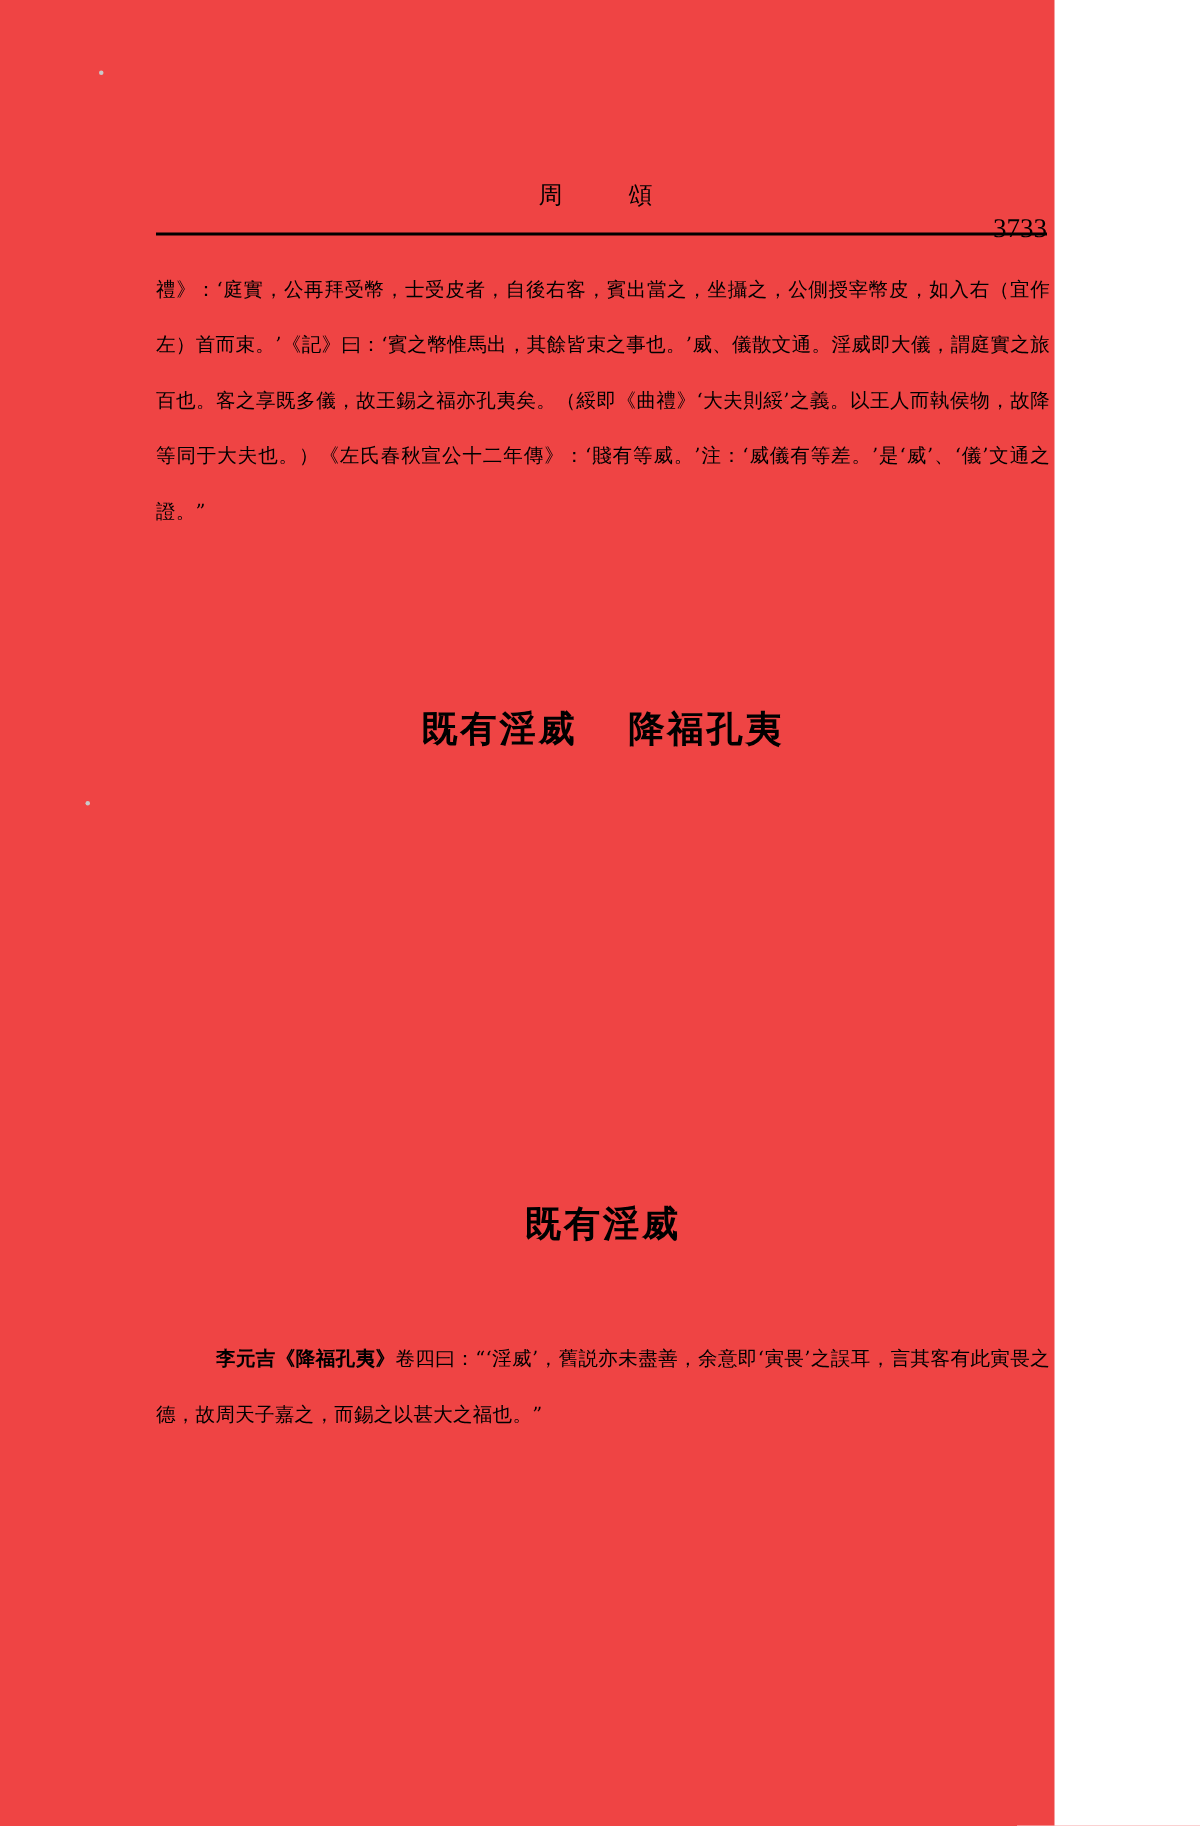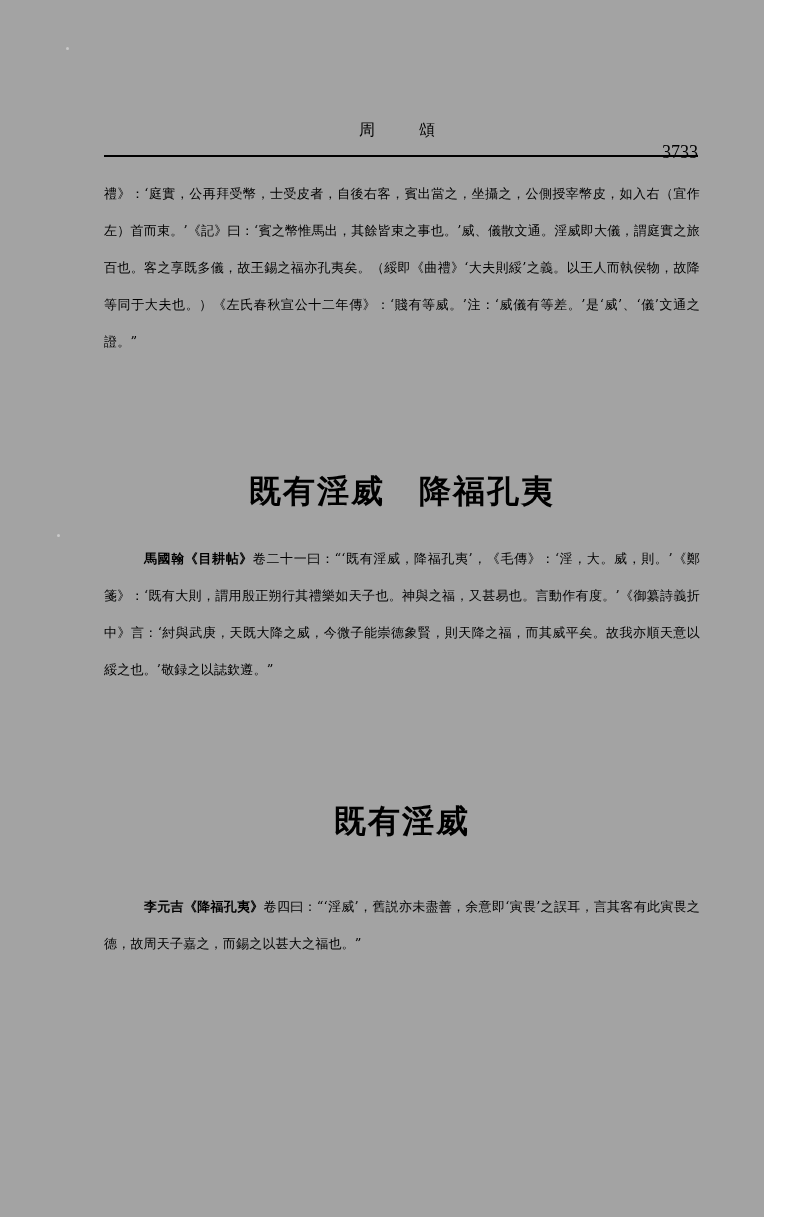--- a/index.html
+++ b/index.html
@@ -11,23 +11,23 @@
     width: 800px;
     height: 1217px;
     font-family: "Liberation Serif", "DejaVu Serif", serif;
     color: #000000;
     position: relative;
     overflow: hidden;
   }
   .page {
     position: absolute;
     left: 0; top: 0;
-    width: 764px;
+    width: 703px;
     height: 1217px;
-    background: #a3a3a3;
+    background: #ef4444;
   }
   .speck {
     position: absolute;
     width: 3px; height: 3px;
     background: #c9c9c9;
     border-radius: 50%;
   }
   .speck.s1 { left: 66px; top: 47px; }
   .speck.s2 { left: 57px; top: 534px; }
 
@@ -81,21 +81,21 @@
   .indent {
     text-indent: 40px;
   }
 
   
   .sec-heading {
     position: absolute;
     left: 104px;
     width: 596px;
     text-align: center;
-    font-size: 32px;
+    font-size: 24px;
     font-weight: bold;
     font-family: "DejaVu Serif", "Liberation Serif", serif;
     letter-spacing: 2px;
   }
   .sec-heading .gap {
     display: inline-block;
     width: 34px;
   }
 
   .b1 { top: 175px; }
@@ -121,23 +121,20 @@
   <div class="rule"></div>
 
   <div class="block b1">
     <p>禮》：‘庭實，公再拜受幣，士受皮者，自後右客，賓出當之，坐攝之，公側授宰幣皮，如入右（宜作左）首而束。’《記》曰：‘賓之幣惟馬出，其餘皆束之事也。’威、儀散文通。淫威即大儀，謂庭實之旅百也。客之享既多儀，故王錫之福亦孔夷矣。（綏即《曲禮》‘大夫則綏’之義。以王人而執侯物，故降等同于大夫也。）《左氏春秋宣公十二年傳》：‘賤有等威。’注：‘威儀有等差。’是‘威’、‘儀’文通之證。”</p>
   </div>
 
   <div class="sec-heading h1">
     <span>既有淫威</span><span class="gap"></span><span>降福孔夷</span>
   </div>
 
-  <div class="block b2">
-    <p class="indent"><span class="bold-name">馬國翰</span><span class="bold-name">《目耕帖》</span><span>卷二十一曰：“‘既有淫威，降福孔夷’，《毛傳》：‘淫，大。威，則。’《鄭箋》：‘既有大則，謂用殷正朔行其禮樂如天子也。神與之福，又甚易也。言動作有度。’《御纂詩義折中》言：‘紂與武庚，天既大降之威，今微子能崇德象賢，則天降之福，而其威平矣。故我亦順天意以綏之也。’敬録之以誌欽遵。”</span></p>
-  </div>
 
   <div class="sec-heading h2">既有淫威</div>
 
   <div class="block b3">
     <p class="indent"><span class="bold-name">李元吉</span><span class="bold-name">《降福孔夷》</span><span>卷四曰：“‘淫威’，舊説亦未盡善，余意即‘寅畏’之誤耳，言其客有此寅畏之德，故周天子嘉之，而錫之以甚大之福也。”</span></p>
   </div>
 
 </div>
 
 </body></html>

